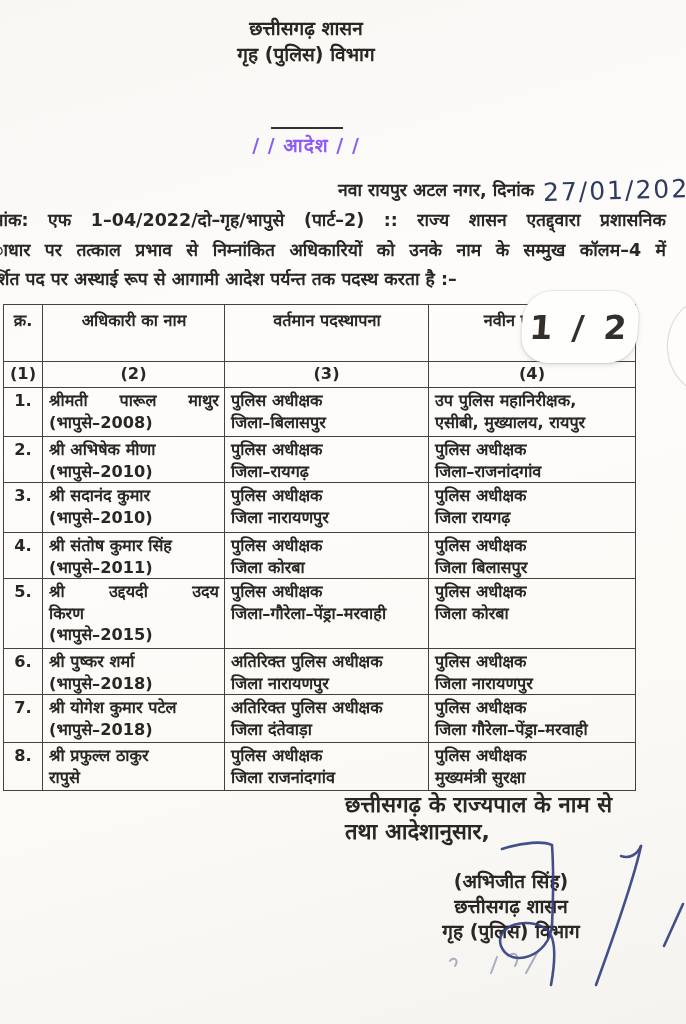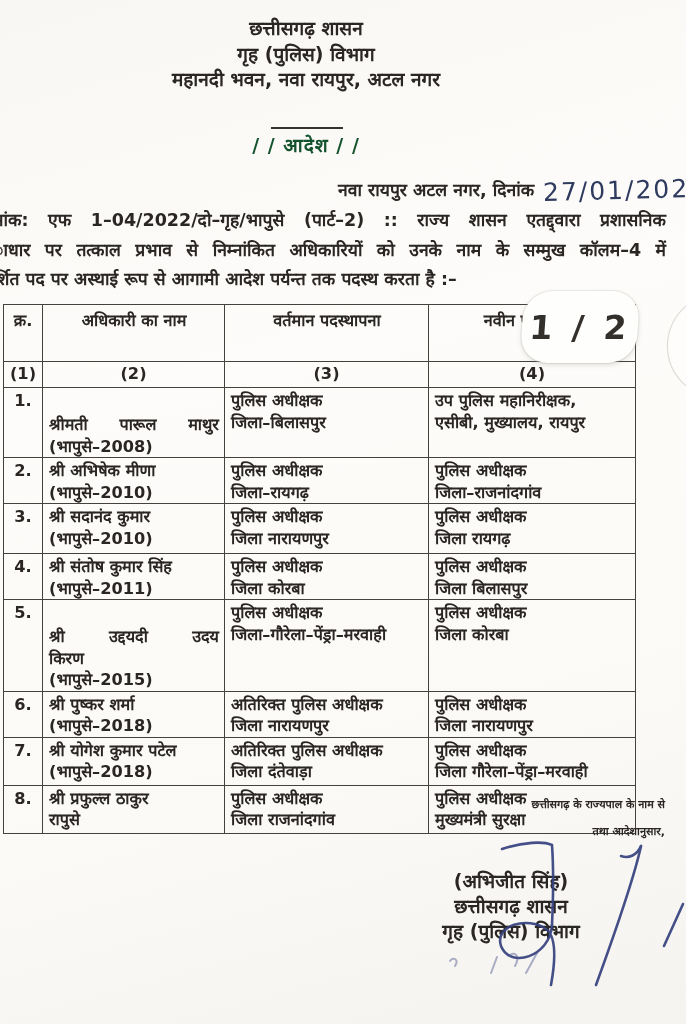--- a/index.html
+++ b/index.html
@@ -8,63 +8,62 @@
     font-family:"DejaVu Sans",sans-serif;
     background:linear-gradient(165deg,#f8f7f4 0%,#fdfcfa 35%,#fbfaf7 70%,#f5f3ef 100%);
     color:#262320;
   }
   .abs{position:absolute;}
   
   .doc-header{left:0;top:16px;width:612px;text-align:center;
     font-size:19px;font-weight:700;line-height:25.5px;color:#2a2623;}
   .divider{left:271px;top:127px;width:72px;border-top:2.4px solid #35312c;}
   .order-title{left:0;top:132px;width:612px;text-align:center;
-    font-size:19px;font-weight:700;color:#14532d;letter-spacing:1px;}
+    font-size:19px;font-weight:700;color:#8b5cf6;letter-spacing:1px;}
   
   .dateline{left:338px;top:176px;width:360px;white-space:nowrap;
     font-size:17.5px;font-weight:700;color:#2a2623;}
   .hand-date{display:inline-block;margin-left:9px;font-size:25px;font-weight:500;
     color:#2e3a5e;transform:rotate(-1.5deg);letter-spacing:2px;vertical-align:-3px;}
   
   .intro{left:-7px;top:206px;width:673px;font-size:17.5px;font-weight:600;
     line-height:29.5px;color:#2a2623;}
   .intro .jline{text-align:justify;text-align-last:justify;}
   .intro .xb{font-weight:800;}
   
   table.order{position:absolute;left:3px;top:304px;width:632px;
     border-collapse:collapse;table-layout:fixed;
     font-size:16.2px;font-weight:600;color:#2a2623;}
   table.order td{border:1.3px solid #45413c;vertical-align:top;
     padding:2px 5px 0 6px;line-height:21.5px;overflow:hidden;}
   table.order td.sno{text-align:center;padding-left:1px;padding-right:1px;}
   table.order tr.head td{text-align:center;font-weight:700;padding-top:5px;}
   table.order tr.nums td{text-align:center;font-weight:600;padding:1px 0 0 0;line-height:22px;}
-  .jl{text-align:justify;text-align-last:justify;margin-top:24px;}
+  .jl{text-align:justify;text-align-last:justify;}
   
   .page-badge{left:522px;top:291px;width:116px;height:72px;background:#fefefd;
     border-radius:28px;box-shadow:0 2px 5px rgba(90,85,75,.18),0 0 0 1px rgba(210,205,195,.35);
     display:flex;align-items:center;justify-content:center;
     font-size:33px;font-weight:600;color:#33302c;letter-spacing:4px;
     transform:skewX(-4deg);z-index:5;}
   .page-badge-partial{left:668px;top:297px;width:92px;height:98px;background:#fefdfc;
     border-radius:50%;box-shadow:0 0 0 1.2px rgba(205,200,190,.6);z-index:5;}
   
-  .footer-auth{left:345px;top:792px;width:320px;text-align:right;
-    font-size:11px;font-weight:700;line-height:26.5px;color:#2a2623;}
+  .footer-auth{left:345px;top:792px;width:320px;text-align:left;
+    font-size:22px;font-weight:700;line-height:26.5px;color:#2a2623;}
   .sign-block{left:380px;top:869px;width:262px;text-align:center;
     font-size:19px;font-weight:700;line-height:25px;color:#2a2623;}
   .signature-svg{left:440px;top:833px;z-index:4;}
 </style>
 </head>
 <body>
 
 <div class="abs doc-header">
   <div>छत्तीसगढ़ शासन</div>
   <div>गृह (पुलिस) विभाग</div>
-  <div>महानदी भवन, नवा रायपुर, अटल नगर</div>
 </div>
 <div class="abs divider"></div>
 <div class="abs order-title">/ / आदेश / /</div>
 
 <div class="abs dateline">
   <span>नवा रायपुर अटल नगर, दिनांक</span><span class="hand-date">27/01/202</span>
 </div>
 
 <div class="abs intro">
   <div class="jline">मांक: एफ 1–04/2022/दो–गृह/भापुसे (पार्ट–2) :: राज्य शासन एतद्द्वारा प्रशासनिक</div>

